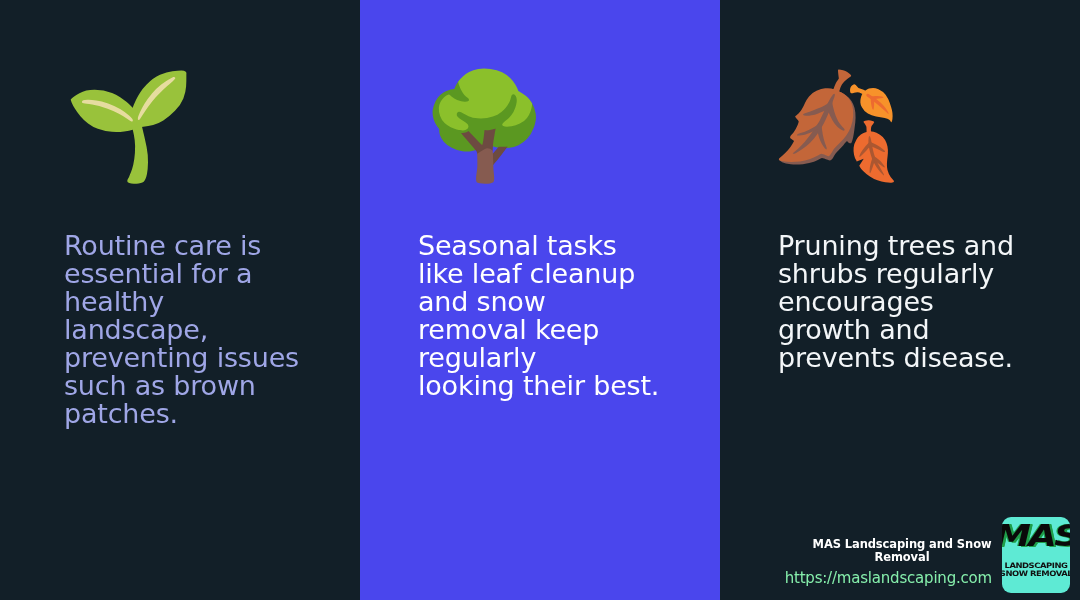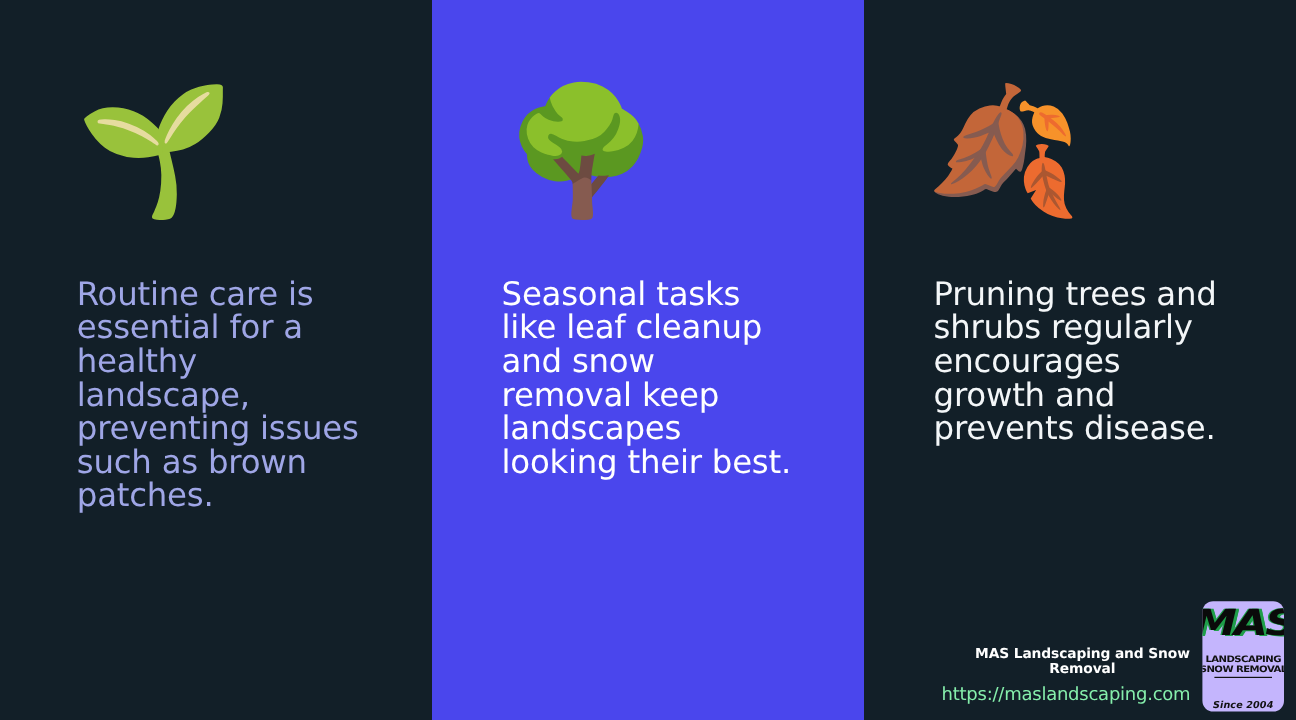--- a/index.html
+++ b/index.html
@@ -87,22 +87,22 @@
     line-height:17px;
     margin-top:6px;
     text-align:right;
     letter-spacing:-0.2px;
   }
 
   
   .logo-card {
     position:relative;
     width:68px;
-    height:92px;
-    background:#c4b5fd;
+    height:76px;
+    background:#5eead4;
     border-radius:9px;
     overflow:hidden;
     flex:0 0 68px;
     padding-left:16px;
   }
   .logo-inner {
     position:absolute;
     inset:0;
     display:flex;
     flex-direction:column;
@@ -172,21 +172,21 @@
 such as brown
 patches.</div>
   </section>
 
   <section class="panel panel-center">
     <div class="panel-icon">🌳</div>
     <div class="panel-text">Seasonal tasks
 like leaf cleanup
 and snow
 removal keep
-landscapes
+regularly
 looking their best.</div>
   </section>
 
   <section class="panel panel-right">
     <div class="panel-icon">🍂</div>
     <div class="panel-text">Pruning trees and
 shrubs regularly
 encourages
 growth and
 prevents disease.</div>

